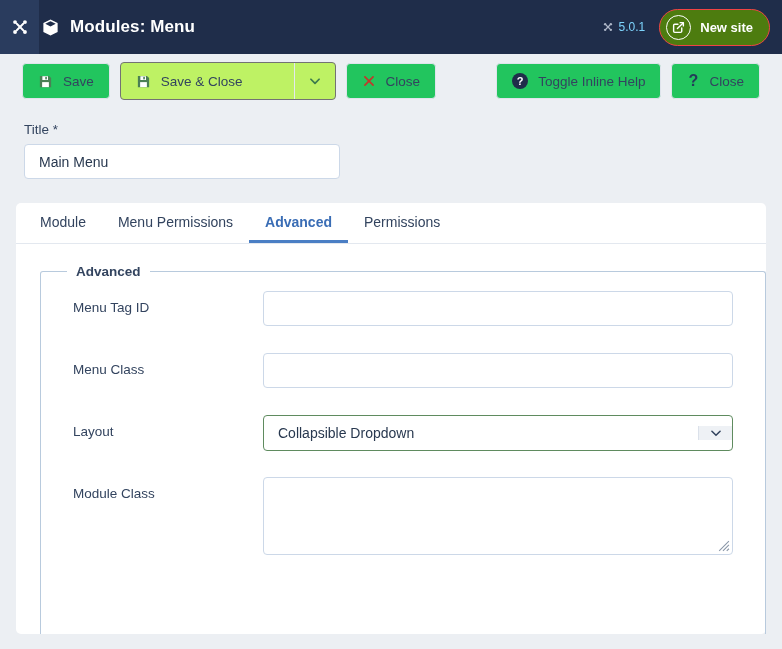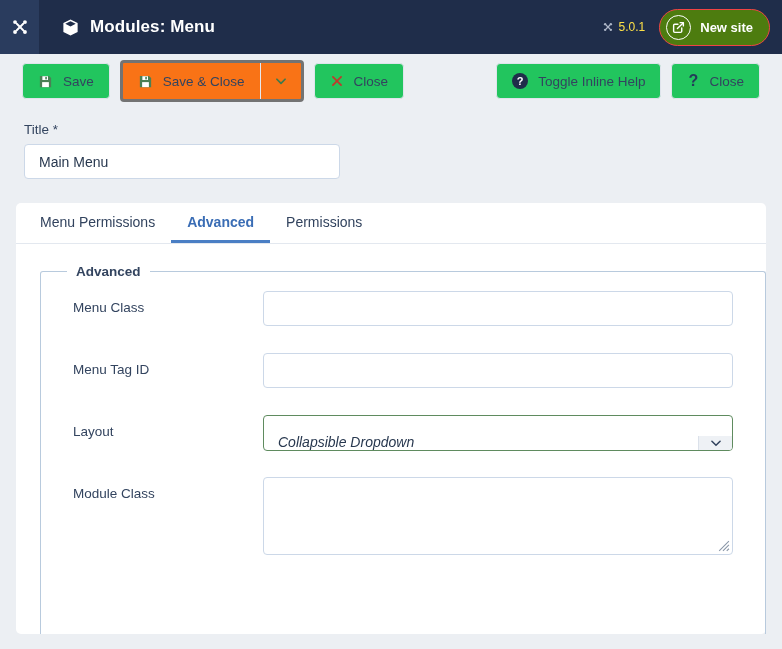--- a/index.html
+++ b/index.html
@@ -30,21 +30,21 @@
     background: #2a3c5e;
     display: flex;
     align-items: center;
     justify-content: center;
     flex: 0 0 39px;
   }
   .joomla-logo { width: 22px; height: 22px; display: block; }
   .header-title-wrap {
     display: flex;
     align-items: center;
-    padding-left: 22px;
+    padding-left: 2px;
     gap: 10px;
     flex: 1 1 auto;
   }
   .module-cube { width: 19px; height: 19px; display: block; }
   .header-title {
     color: #ffffff;
     font-size: 17px;
     font-weight: bold;
     letter-spacing: .1px;
     white-space: nowrap;
@@ -52,21 +52,21 @@
   .header-right {
     display: flex;
     align-items: center;
     gap: 14px;
     padding-right: 12px;
   }
   .version-wrap {
     display: flex;
     align-items: center;
     gap: 5px;
-    color: #fde047;
+    color: #7dd3fc;
     font-size: 12px;
   }
   .version-logo { width: 12px; height: 12px; display: block; opacity: .85; }
   .newsite-btn {
     display: flex;
     align-items: center;
     gap: 9px;
     background: #4d7c0f;
     border: 1px solid #ef4444;
     border-radius: 999px;
@@ -107,23 +107,24 @@
     border: 1px solid #dfe4ec;
     border-radius: 4px;
     font-size: 13.5px;
     color: #33445f;
     cursor: pointer;
     white-space: nowrap;
   }
   .tb-group {
     display: flex;
     align-items: stretch;
-    background: #f97316;
-    border: 3px solid #737373;
-    border-radius: 4px;
+    background: #bef264;
+    border: 1px solid #737373;
+    border-radius: 4px;
+    gap: 36px;
   }
   .tb-group .tb-btn {
     border: none;
     border-radius: 0;
     background: transparent;
   }
   .tb-caret {
     width: 41px;
     border-left: 1px solid #e4e8ef;
     display: flex;
@@ -248,24 +249,23 @@
     display: block;
   }
 
   .sel-wrap {
     width: 470px;
     height: 36px;
     border: 1px solid #5f8b5f;
     border-radius: 4px;
     background: #ffffff;
     display: flex;
-    align-items: flex-end;
+    align-items: center;
     overflow: hidden;
     cursor: pointer;
-    font-style: italic;
   }
   .sel-value {
     flex: 1 1 auto;
     display: flex;
     align-items: center;
     padding: 0 14px;
     font-size: 14px;
     color: #28384f;
     white-space: nowrap;
   }
@@ -404,43 +404,46 @@
 
   <div class="title-block">
     <div class="title-label">Title *</div>
     <input class="title-input" type="text" value="Main Menu" style="">
   </div>
 
   <div class="card">
 
     <div class="tabbar">
       <div class="tab">
+        <span>Module</span>
+      </div>
+      <div class="tab">
         <span>Menu Permissions</span>
       </div>
       <div class="tab active">
         <span>Advanced</span>
       </div>
       <div class="tab">
         <span>Permissions</span>
       </div>
     </div>
 
     <div class="fieldset-wrap">
       <fieldset class="adv">
         <legend>Advanced</legend>
 
         <div class="frow">
-          <div class="flabel">Menu Class</div>
+          <div class="flabel">Menu Tag ID</div>
           <div class="fctl">
             <input class="inp" type="text" value="" style="">
           </div>
         </div>
 
         <div class="frow">
-          <div class="flabel">Menu Tag ID</div>
+          <div class="flabel">Menu Class</div>
           <div class="fctl">
             <input class="inp" type="text" value="" style="">
           </div>
         </div>
 
 
         <div class="frow">
           <div class="flabel">Layout</div>
           <div class="fctl">
             <div class="sel-wrap">

